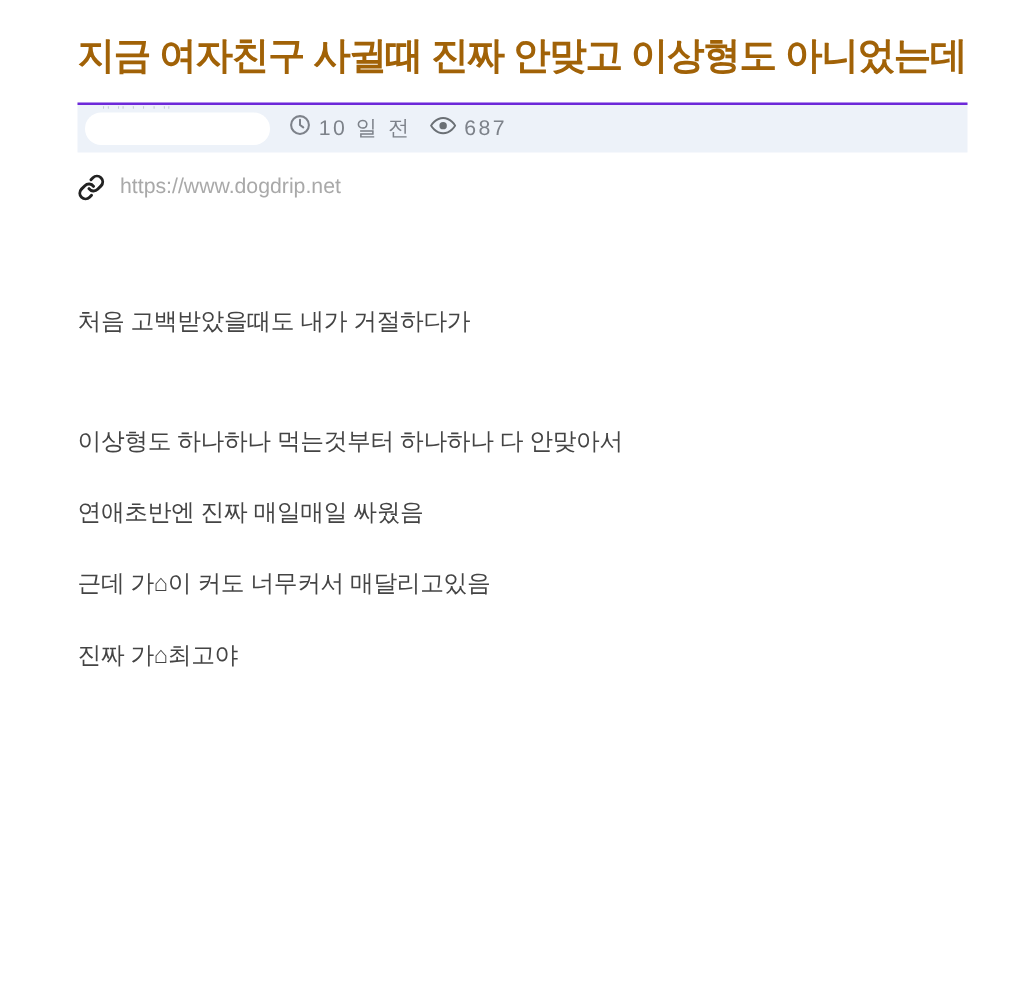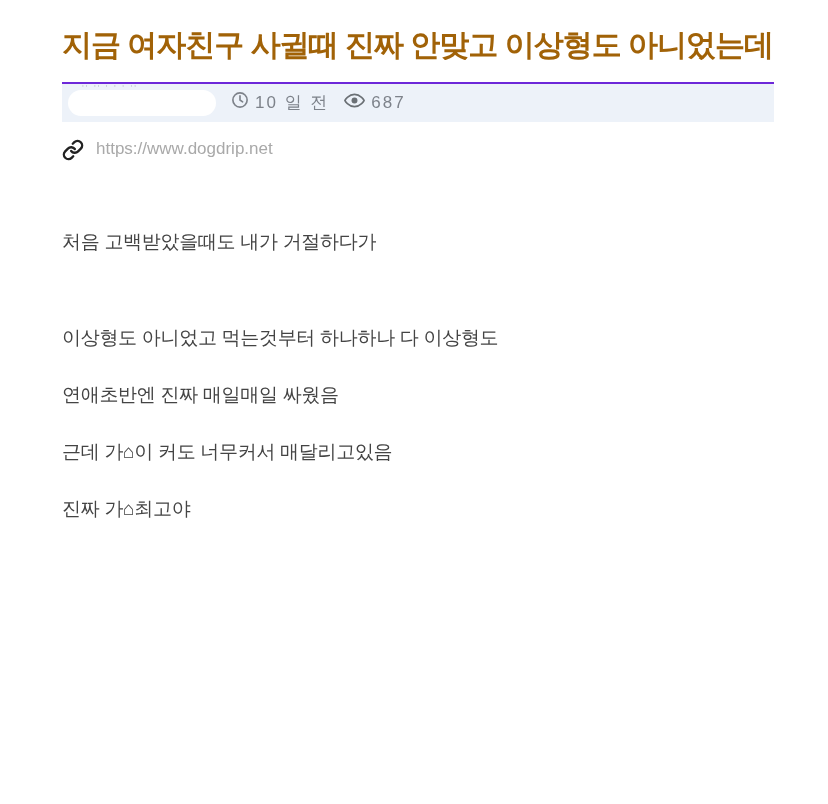--- a/index.html
+++ b/index.html
@@ -70,21 +70,21 @@
     margin-top: 17px;
     height: 24px;
   }
   .source-link-row svg { margin-right: 12px; flex: 0 0 auto; }
   .source-url {
     color: #a9a9a9;
     font-size: 17px;
     text-decoration: none;
   }
   .post-body {
-    margin-top: 64px;
+    margin-top: 80px;
   }
   .post-body p {
     margin: 0 0 27px 0;
     font-size: 19px;
     line-height: 30px;
     color: #444444;
     letter-spacing: -0.3px;
     white-space: nowrap;
   }
   .post-body p.empty {
@@ -130,20 +130,20 @@
           <path d="M10 13a5 5 0 0 0 7.54.54l3-3a5 5 0 0 0-7.07-7.07l-1.72 1.71"></path>
           <path d="M14 11a5 5 0 0 0-7.54-.54l-3 3a5 5 0 0 0 7.07 7.07l1.71-1.71"></path>
         </svg>
       </span>
       <a href="#" class="source-url">https://www.dogdrip.net</a>
     </div>
 
     <div class="post-body" id="post-body">
         <p>처음 고백받았을때도 내가 거절하다가</p>
         <p class="empty"></p>
-        <p>이상형도 아니었고 먹는것부터 하나하나 다 이상형도</p>
+        <p>이상형도 하나하나 먹는것부터 하나하나 다 안맞아서</p>
         <p>연애초반엔 진짜 매일매일 싸웠음</p>
         <p>근데 가⌂이 커도 너무커서 매달리고있음</p>
         <p>진짜 가⌂최고야</p>
       </div>
 
   </div>
 </div>
 
 </body></html>

